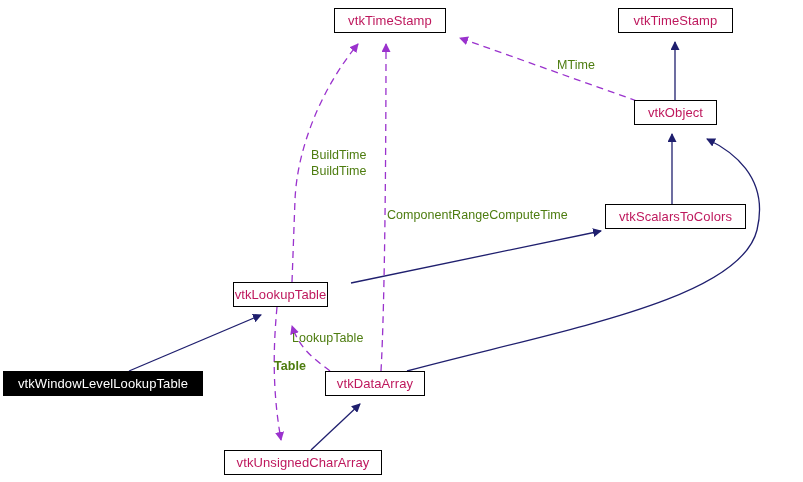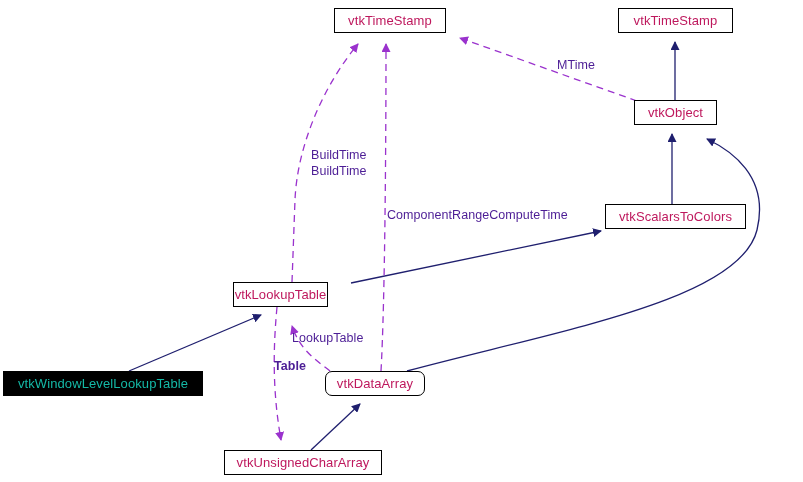--- a/index.html
+++ b/index.html
@@ -33,27 +33,27 @@
     font-size: 13px;
     line-height: 1;
     display: flex;
     align-items: center;
     justify-content: center;
     white-space: nowrap;
     letter-spacing: 0.1px;
   }
   .node.focus {
     background: #000000;
-    color: #14b8a6;
+    color: #ffffff;
     border-color: #000000;
   }
   .edge-label {
     position: absolute;
     font-size: 12.5px;
-    color: #4c1d95;
+    color: #4d7c0f;
     background: transparent;
     white-space: nowrap;
     line-height: 1.18;
     letter-spacing: 0.05px;
   }
 </style>
 </head>
 <body>
 
 <div id="diagram-root">
@@ -96,21 +96,21 @@
   <div class="node" style="left:618px; top:8px; width:115px; height:25px;">vtkTimeStamp</div>
 
   <div class="node" style="left:634px; top:100px; width:83px; height:25px;">vtkObject</div>
 
   <div class="node" style="left:605px; top:204px; width:141px; height:25px;">vtkScalarsToColors</div>
 
   <div class="node" style="left:233px; top:282px; width:95px; height:25px;">vtkLookupTable</div>
 
   <div class="node focus" style="left:3px; top:371px; width:200px; height:25px;">vtkWindowLevelLookupTable</div>
 
-  <div class="node" style="left:325px; top:371px; width:100px; height:25px;border-radius:7px;">vtkDataArray</div>
+  <div class="node" style="left:325px; top:371px; width:100px; height:25px;">vtkDataArray</div>
 
   <div class="node" style="left:224px; top:450px; width:158px; height:25px;">vtkUnsignedCharArray</div>
 
   <div class="edge-label" style="left:557px; top:58px;">MTime</div>
 
   <div class="edge-label" style="left:311px; top:148px;">BuildTime</div>
 
   <div class="edge-label" style="left:311px; top:164px;">BuildTime</div>
 
   <div class="edge-label" style="left:387px; top:208px;">ComponentRangeComputeTime</div>

